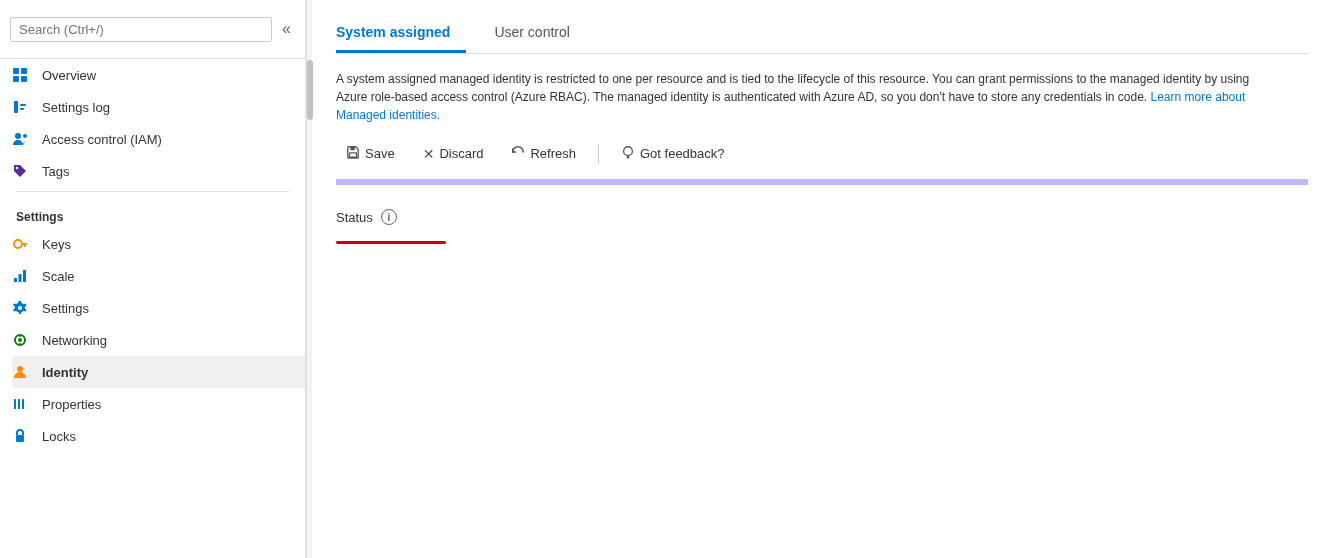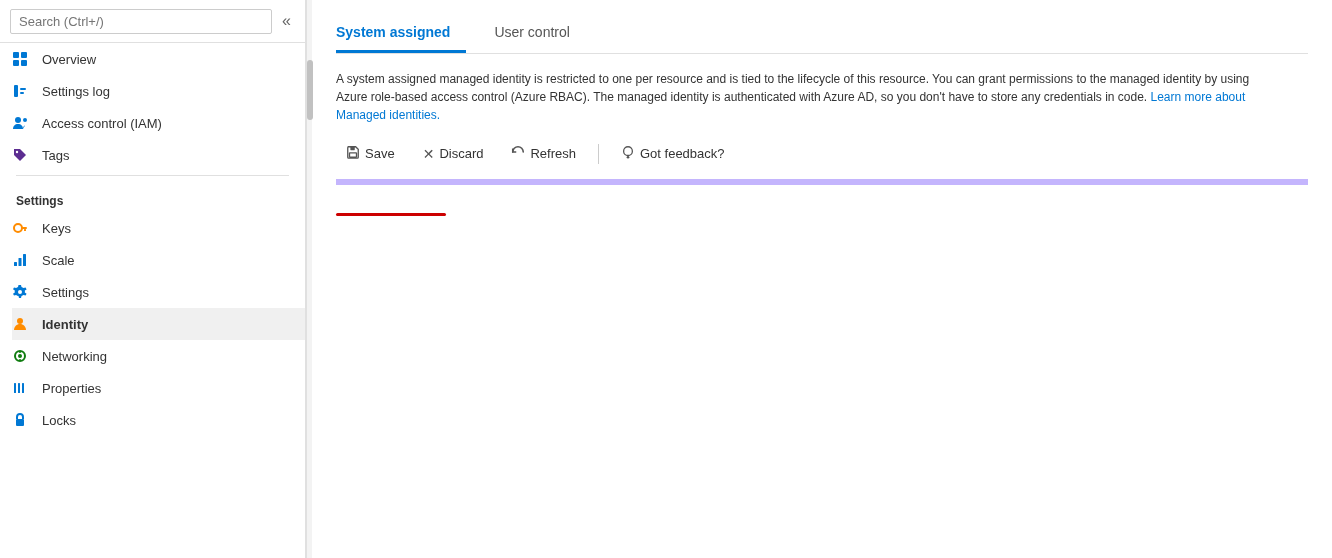--- a/index.html
+++ b/index.html
@@ -10,21 +10,21 @@
       width: 306px;
       min-width: 306px;
       background: #fff;
       border-right: 1px solid #e0e0e0;
       display: flex;
       flex-direction: column;
       height: 100%;
       overflow-y: auto;
     }
     .search-bar {
-      padding: 8px 10px;
+      padding: 16px 10px;
       border-bottom: 1px solid #e0e0e0;
       display: flex;
       align-items: center;
       gap: 6px;
     }
     .search-bar input {
       border: 1px solid #ccc;
       border-radius: 2px;
       padding: 4px 8px;
       width: 100%;
@@ -312,40 +312,40 @@
   <div class="nav-item">
     <span class="nav-icon icon-blue">
       <svg width="16" height="16" viewBox="0 0 16 16" fill="currentColor">
         <path d="M6.5 1l-.5 2.1A5 5 0 004.1 4.1L2 3.5 1 5.3l1.8 1.2a5 5 0 000 2L1 9.7 2 11.5l2.1-.6A5 5 0 006.5 12l.5 2h2l.5-2A5 5 0 0011.5 11l2.1.6 1-1.8-1.8-1.2a5 5 0 000-2l1.8-1.2-1-1.8L11.5 4A5 5 0 009.5 3L9 1H6.5z"></path>
         <circle cx="8" cy="8" r="2" fill="#fff"></circle>
       </svg>
     </span>
     <span>Settings</span>
   </div>
 
-  <div class="nav-item active">
-    <span class="nav-icon icon-orange">
-      <svg width="16" height="16" viewBox="0 0 16 16" fill="currentColor">
-        <circle cx="8" cy="5" r="3"></circle>
-        <path d="M2 14c0-3.3 2.7-6 6-6s6 2.7 6 6"></path>
-      </svg>
-    </span>
-    <span>Identity</span>
-  </div>
-
   <div class="nav-item">
     <span class="nav-icon icon-green">
       <svg width="16" height="16" viewBox="0 0 16 16" fill="currentColor">
         <circle cx="8" cy="8" r="5" fill="none" stroke="currentColor" stroke-width="2"></circle>
         <circle cx="8" cy="8" r="2"></circle>
         <line x1="8" y1="3" x2="8" y2="5" stroke="currentColor" stroke-width="1.5"></line>
         <line x1="8" y1="11" x2="8" y2="13" stroke="currentColor" stroke-width="1.5"></line>
       </svg>
     </span>
     <span>Networking</span>
+  </div>
+
+  <div class="nav-item active">
+    <span class="nav-icon icon-orange">
+      <svg width="16" height="16" viewBox="0 0 16 16" fill="currentColor">
+        <circle cx="8" cy="5" r="3"></circle>
+        <path d="M2 14c0-3.3 2.7-6 6-6s6 2.7 6 6"></path>
+      </svg>
+    </span>
+    <span>Identity</span>
   </div>
 
   <div class="nav-item">
     <span class="nav-icon icon-blue">
       <svg width="16" height="16" viewBox="0 0 16 16" fill="currentColor">
         <rect x="2" y="3" width="2" height="10" rx="0.5"></rect>
         <rect x="6" y="3" width="2" height="10" rx="0.5"></rect>
         <rect x="10" y="3" width="2" height="10" rx="0.5"></rect>
       </svg>
     </span>
@@ -412,19 +412,23 @@
       <span class="toolbar-icon">
         <svg width="14" height="14" viewBox="0 0 16 16" fill="#555">
           <circle cx="8" cy="7" r="5" fill="none" stroke="#555" stroke-width="1.5"></circle>
           <circle cx="8" cy="14" r="1.5"></circle>
         </svg>
       </span>
       <span>Got feedback?</span>
     </button>
   </div>
 
+  <div class="status-row">
+    <span class="status-label">Status</span>
+    <span class="info-icon">i</span>
+  </div>
 
   <div class="toggle-container">
     <div style="display:flex; flex-direction:column;">
       <div class="toggle-underline"></div>
     </div>
   </div>
 </div>
 
 </body></html>

